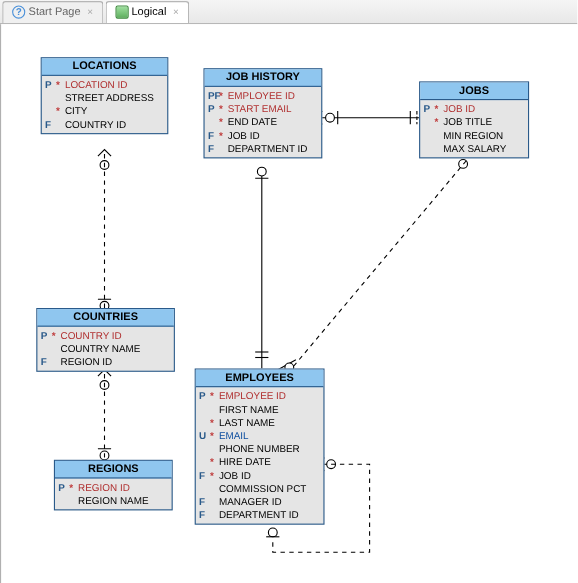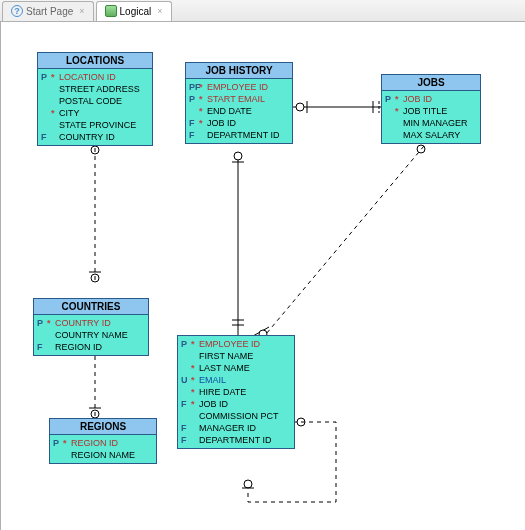--- a/index.html
+++ b/index.html
@@ -4,21 +4,21 @@
 <style>
 *{margin:0;padding:0;box-sizing:border-box}
 body{font-family:Arial,sans-serif;font-size:10px;background:#fff;width:525px;height:530px;overflow:hidden;position:relative}
 .tabbar{height:22px;background:linear-gradient(#f5f5f5,#e8e8e8);border-bottom:1px solid #b0b0b0;display:flex;align-items:center;padding-left:2px}
 .tab{display:flex;align-items:center;gap:3px;height:20px;padding:0 8px;background:#f0f0f0;border:1px solid #b0b0b0;border-bottom:none;border-radius:3px 3px 0 0;margin-right:2px;color:#666}
 .tab.active{background:#fff;color:#000}
 .tab-close{color:#aaa;font-size:9px;margin-left:3px}
 .icon-start{display:inline-flex;width:12px;height:12px;border-radius:50%;border:1.5px solid #4a90d9;color:#4a90d9;align-items:center;justify-content:center;font-size:9px;font-weight:bold}
 .icon-logical{display:inline-block;width:12px;height:12px;background:linear-gradient(#9fe09f,#5fb05f);border:1px solid #3a8a3a;border-radius:2px}
 .canvas{position:relative;width:525px;height:508px;background:#fff;border-left:1px solid #b0b0b0}
-.entity{position:absolute;background:#5eead4;border:1px solid #2a5a8a}
+.entity{position:absolute;background:#e5e5e5;border:1px solid #2a5a8a}
 .entity-title{background:#8fc6ef;border-bottom:1px solid #2a5a8a;text-align:center;font-weight:bold;font-size:10px;padding:2px 0;color:#000}
 .entity-body{padding:2px 3px}
 .attr-row{display:flex;align-items:center;height:12px;line-height:12px}
 .attr-key{width:18px;color:#2a5a8a;font-weight:bold;font-size:9px;display:flex}
 .attr-key .k1{width:10px}
 .attr-key .k2{width:8px;color:#c04040}
 .attr-name{font-size:9px;color:#000}
 .attr-name.red{color:#b03030}
 .attr-name.blue{color:#1050a0}
 svg.lines{position:absolute;top:0;left:0;width:525px;height:508px;pointer-events:none}
@@ -88,37 +88,23 @@
         <div class="attr-row">
           <span class="attr-key">
             <span class="k1"></span>
             <span class="k2"></span>
           </span>
           <span class="attr-name ">STREET ADDRESS</span>
         </div>
         <div class="attr-row">
           <span class="attr-key">
             <span class="k1"></span>
-            <span class="k2"></span>
-          </span>
-          <span class="attr-name ">POSTAL CODE</span>
-        </div>
-        <div class="attr-row">
-          <span class="attr-key">
-            <span class="k1"></span>
             <span class="k2">*</span>
           </span>
           <span class="attr-name ">CITY</span>
-        </div>
-        <div class="attr-row">
-          <span class="attr-key">
-            <span class="k1"></span>
-            <span class="k2"></span>
-          </span>
-          <span class="attr-name ">STATE PROVINCE</span>
         </div>
         <div class="attr-row">
           <span class="attr-key">
             <span class="k1">F</span>
             <span class="k2"></span>
           </span>
           <span class="attr-name ">COUNTRY ID</span>
         </div>
       </div>
 </div>
@@ -179,33 +165,33 @@
             <span class="k1"></span>
             <span class="k2">*</span>
           </span>
           <span class="attr-name ">JOB TITLE</span>
         </div>
         <div class="attr-row">
           <span class="attr-key">
             <span class="k1"></span>
             <span class="k2"></span>
           </span>
-          <span class="attr-name ">MIN MANAGER</span>
+          <span class="attr-name ">MIN REGION</span>
         </div>
         <div class="attr-row">
           <span class="attr-key">
             <span class="k1"></span>
             <span class="k2"></span>
           </span>
           <span class="attr-name ">MAX SALARY</span>
         </div>
       </div>
 </div>
 
-<div class="entity" style="left:32px;top:276px;width:116px">
+<div class="entity" style="left:32px;top:258px;width:126px">
   <div class="entity-title">COUNTRIES</div>
   <div class="entity-body">
         <div class="attr-row">
           <span class="attr-key">
             <span class="k1">P</span>
             <span class="k2">*</span>
           </span>
           <span class="attr-name red">COUNTRY ID</span>
         </div>
         <div class="attr-row">
@@ -219,20 +205,21 @@
           <span class="attr-key">
             <span class="k1">F</span>
             <span class="k2"></span>
           </span>
           <span class="attr-name ">REGION ID</span>
         </div>
       </div>
 </div>
 
 <div class="entity" style="left:176px;top:313px;width:118px">
+  <div class="entity-title">EMPLOYEES</div>
   <div class="entity-body">
         <div class="attr-row">
           <span class="attr-key">
             <span class="k1">P</span>
             <span class="k2">*</span>
           </span>
           <span class="attr-name red">EMPLOYEE ID</span>
         </div>
         <div class="attr-row">
           <span class="attr-key">
@@ -247,20 +234,27 @@
             <span class="k2">*</span>
           </span>
           <span class="attr-name ">LAST NAME</span>
         </div>
         <div class="attr-row">
           <span class="attr-key">
             <span class="k1">U</span>
             <span class="k2">*</span>
           </span>
           <span class="attr-name blue">EMAIL</span>
+        </div>
+        <div class="attr-row">
+          <span class="attr-key">
+            <span class="k1"></span>
+            <span class="k2"></span>
+          </span>
+          <span class="attr-name ">PHONE NUMBER</span>
         </div>
         <div class="attr-row">
           <span class="attr-key">
             <span class="k1"></span>
             <span class="k2">*</span>
           </span>
           <span class="attr-name ">HIRE DATE</span>
         </div>
         <div class="attr-row">
           <span class="attr-key">

